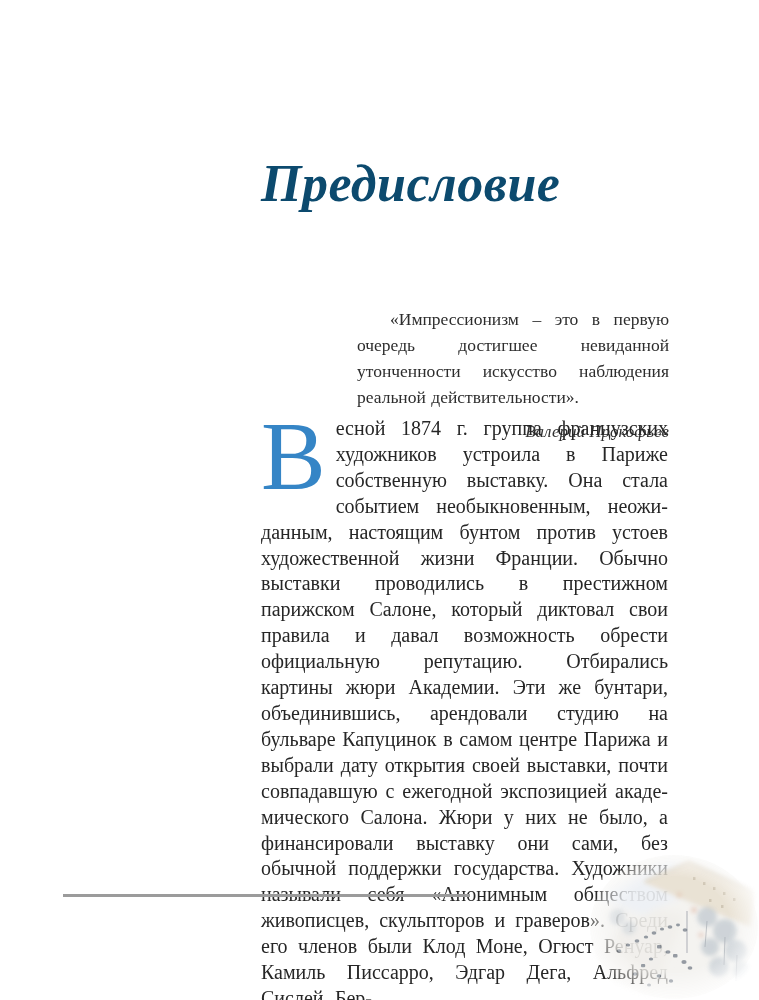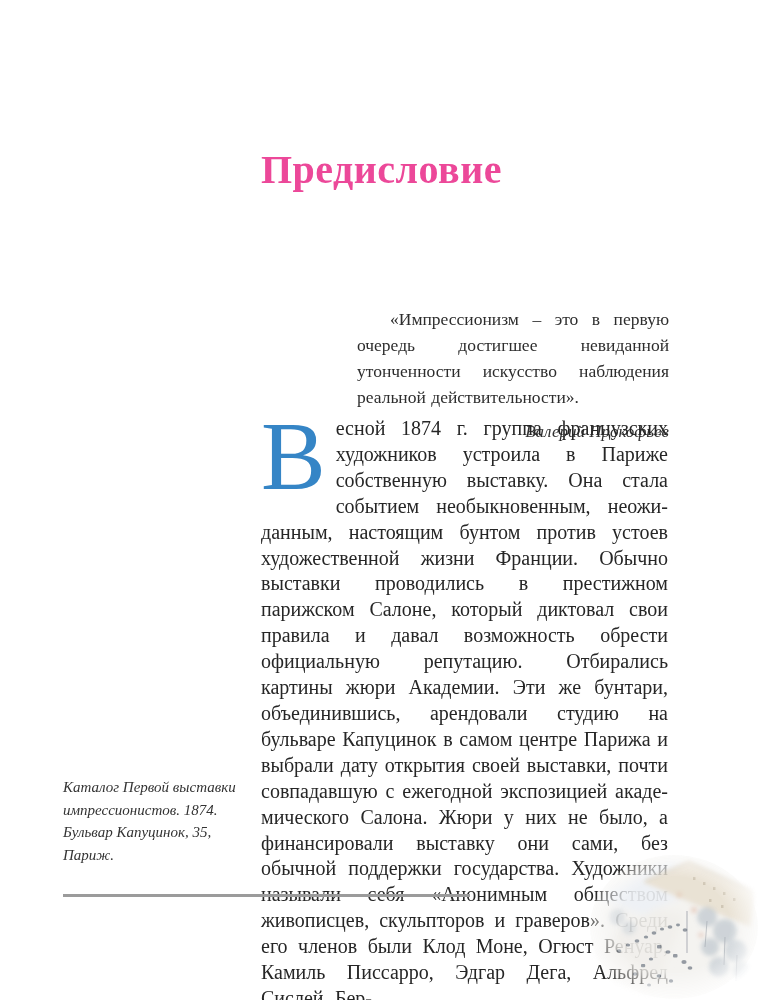--- a/index.html
+++ b/index.html
@@ -9,23 +9,24 @@
     height: 1000px;
     background: #ffffff;
     font-family: "Liberation Serif", "DejaVu Serif", serif;
     color: #2b2b2b;
     overflow: hidden;
   }
   .chapter-title {
     position: absolute;
     left: 261px;
     top: 122px;
-    font-size: 40px;
+    font-style: italic;
+    font-size: 52px;
     line-height: 1.05;
-    color: #ec4899;
+    color: #0c4a6e;
     letter-spacing: 0.5px;
   }
   .epigraph {
     position: absolute;
     left: 357px;
     top: 290px;
     width: 312px;
     font-size: 17.5px;
     line-height: 26px;
     color: #2d2d2d;
@@ -96,26 +97,20 @@
 
   <div class="epigraph">
     <div class="epigraph-text">«Импрессионизм – это в первую очередь достигшее невиданной утонченности искусство наблюдения реальной действительности».</div>
     <div class="epigraph-attribution">Валерий Прокофьев</div>
   </div>
 
   <div class="body-text">
     <span class="dropcap">В</span><span>есной 1874 г. группа французских художников устроила в Париже собственную выставку. Она стала событием необыкновенным, неожи­данным, настоящим бунтом против устоев художе­ственной жизни Франции. Обычно выставки прово­дились в престижном парижском Салоне, который диктовал свои правила и давал возможность обрести официальную репутацию. Отбирались картины жюри Академии. Эти же бунтари, объединившись, арендо­вали студию на бульваре Капуцинок в самом центре Парижа и выбрали дату открытия своей выставки, почти совпадавшую с ежегодной экспозицией акаде­мического Салона. Жюри у них не было, а финанси­ровали выставку они сами, без обычной поддержки государства. Художники называли себя «Анонимным обществом живописцев, скульпторов и граверов». Среди его членов были Клод Моне, Огюст Ренуар, Камиль Писсарро, Эдгар Дега, Альфред Сислей, Бер-</span>
   </div>
 
-  <div class="margin-caption">
-    <div>Каталог Первой выставки</div>
-    <div>импрессионистов. 1874.</div>
-    <div>Бульвар Капуцинок, 35,</div>
-    <div>Париж.</div>
-  </div>
 
   <div class="footer-rule"></div>
 
   <svg class="painting" viewBox="0 0 170 145" aria-hidden="true">
     <defs>
       <radialGradient id="vg" cx="0.5" cy="0.48" r="0.55">
         <stop offset="0" stop-color="#ffffff"></stop>
         <stop offset="0.6" stop-color="#ffffff"></stop>
         <stop offset="0.9" stop-color="#4a4a4a"></stop>
         <stop offset="1" stop-color="#000000"></stop>

